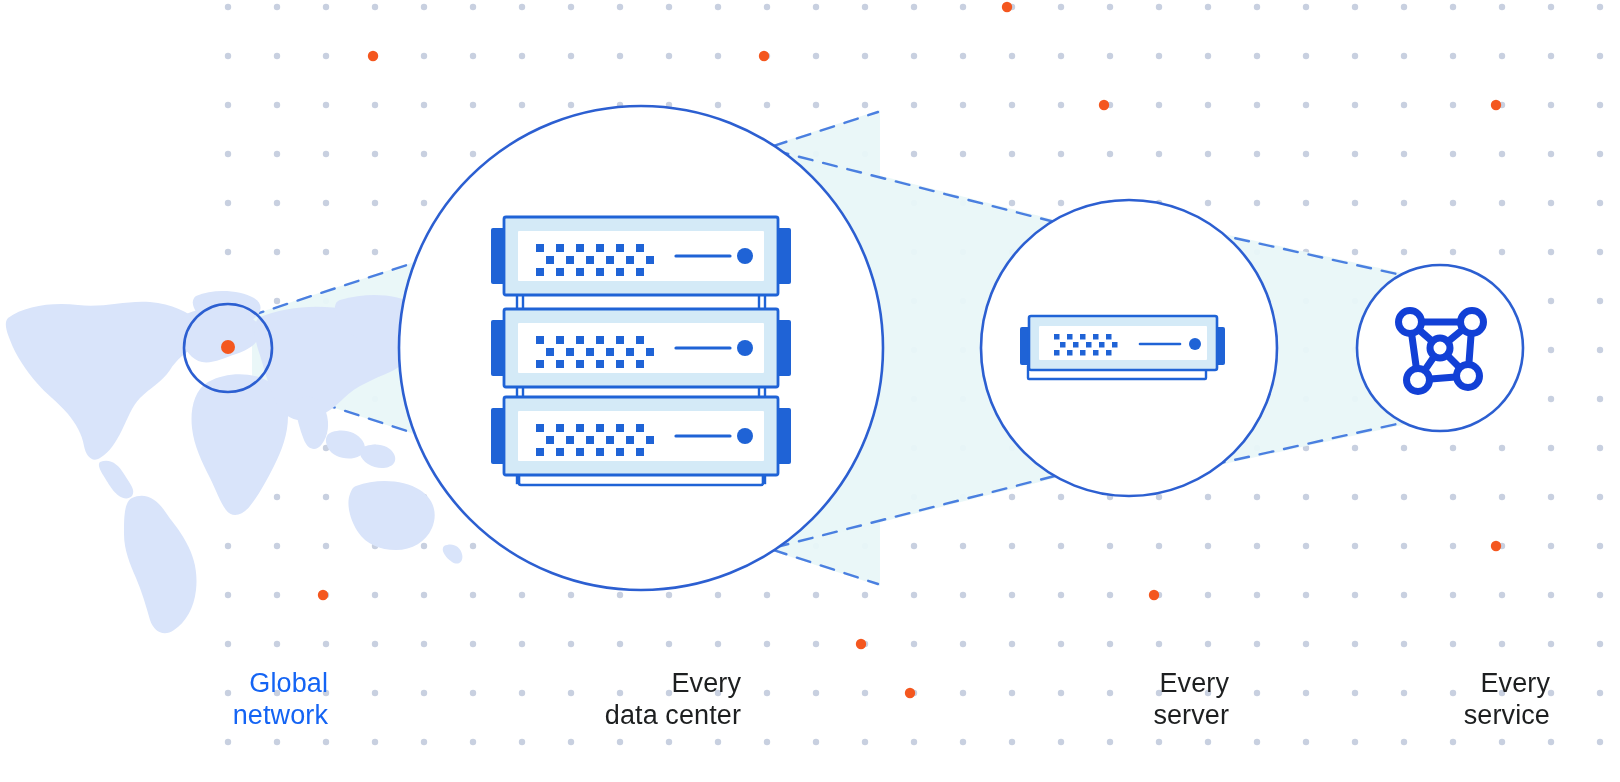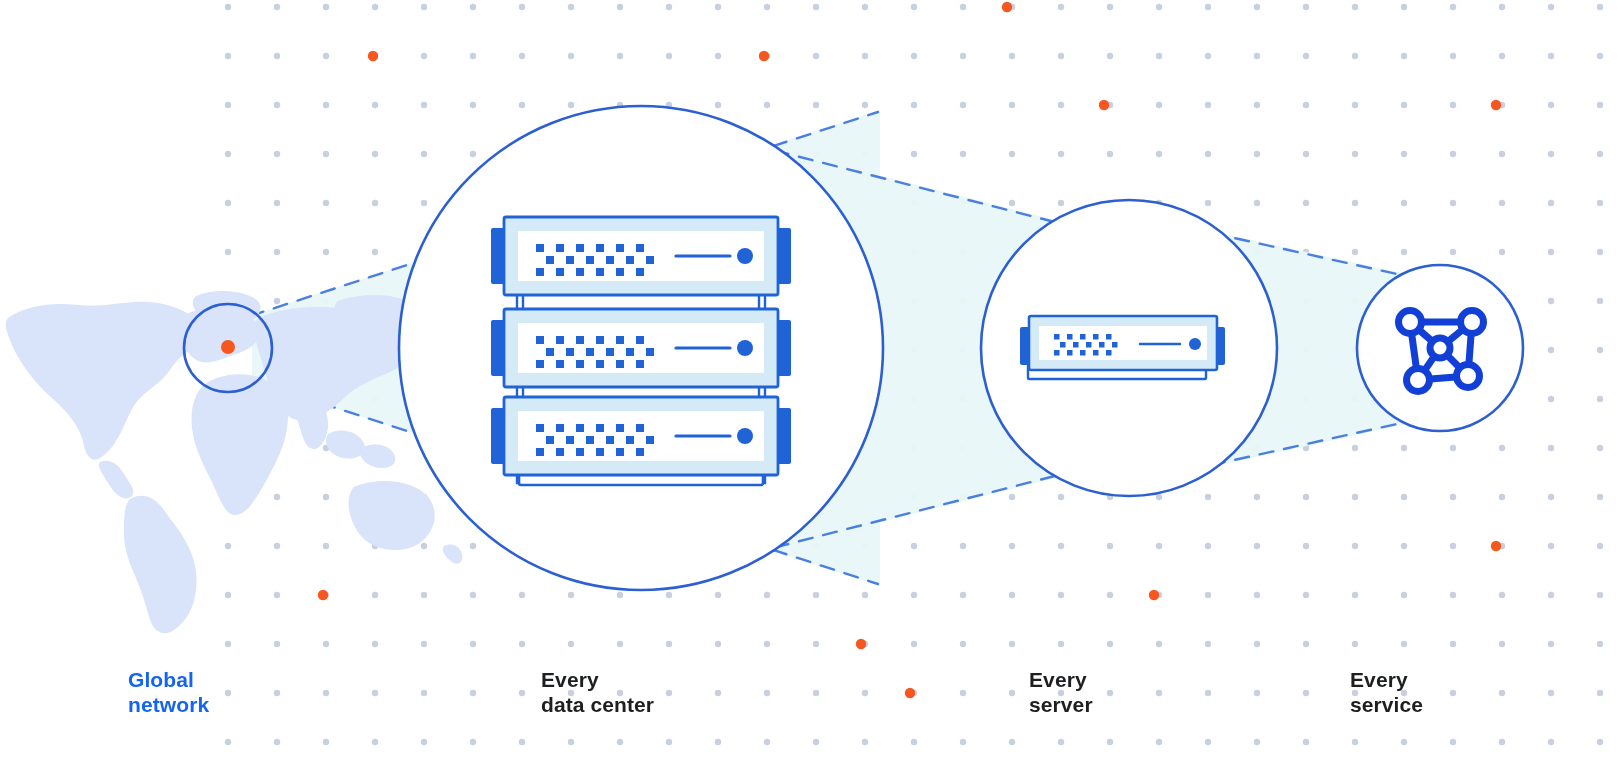--- a/index.html
+++ b/index.html
@@ -24,24 +24,24 @@
     left: 0;
     width: 1620px;
     height: 782px;
   }
   #bg-dots { z-index: 1; }
   #scene   { z-index: 2; }
 
   .caption {
     position: absolute;
     z-index: 5;
-    text-align: left;
+    text-align: right;
     font-family: "Liberation Sans", sans-serif;
-    font-size: 21px;
-    font-weight: 700;
+    font-size: 27px;
+    font-weight: 400;
     line-height: 1.17;
     letter-spacing: 0.1px;
     white-space: pre-line;
     color: #1d1f20;
     user-select: none;
   }
   .caption.accent { color: #1464f4; }
 </style>
 </head>
 <body>

